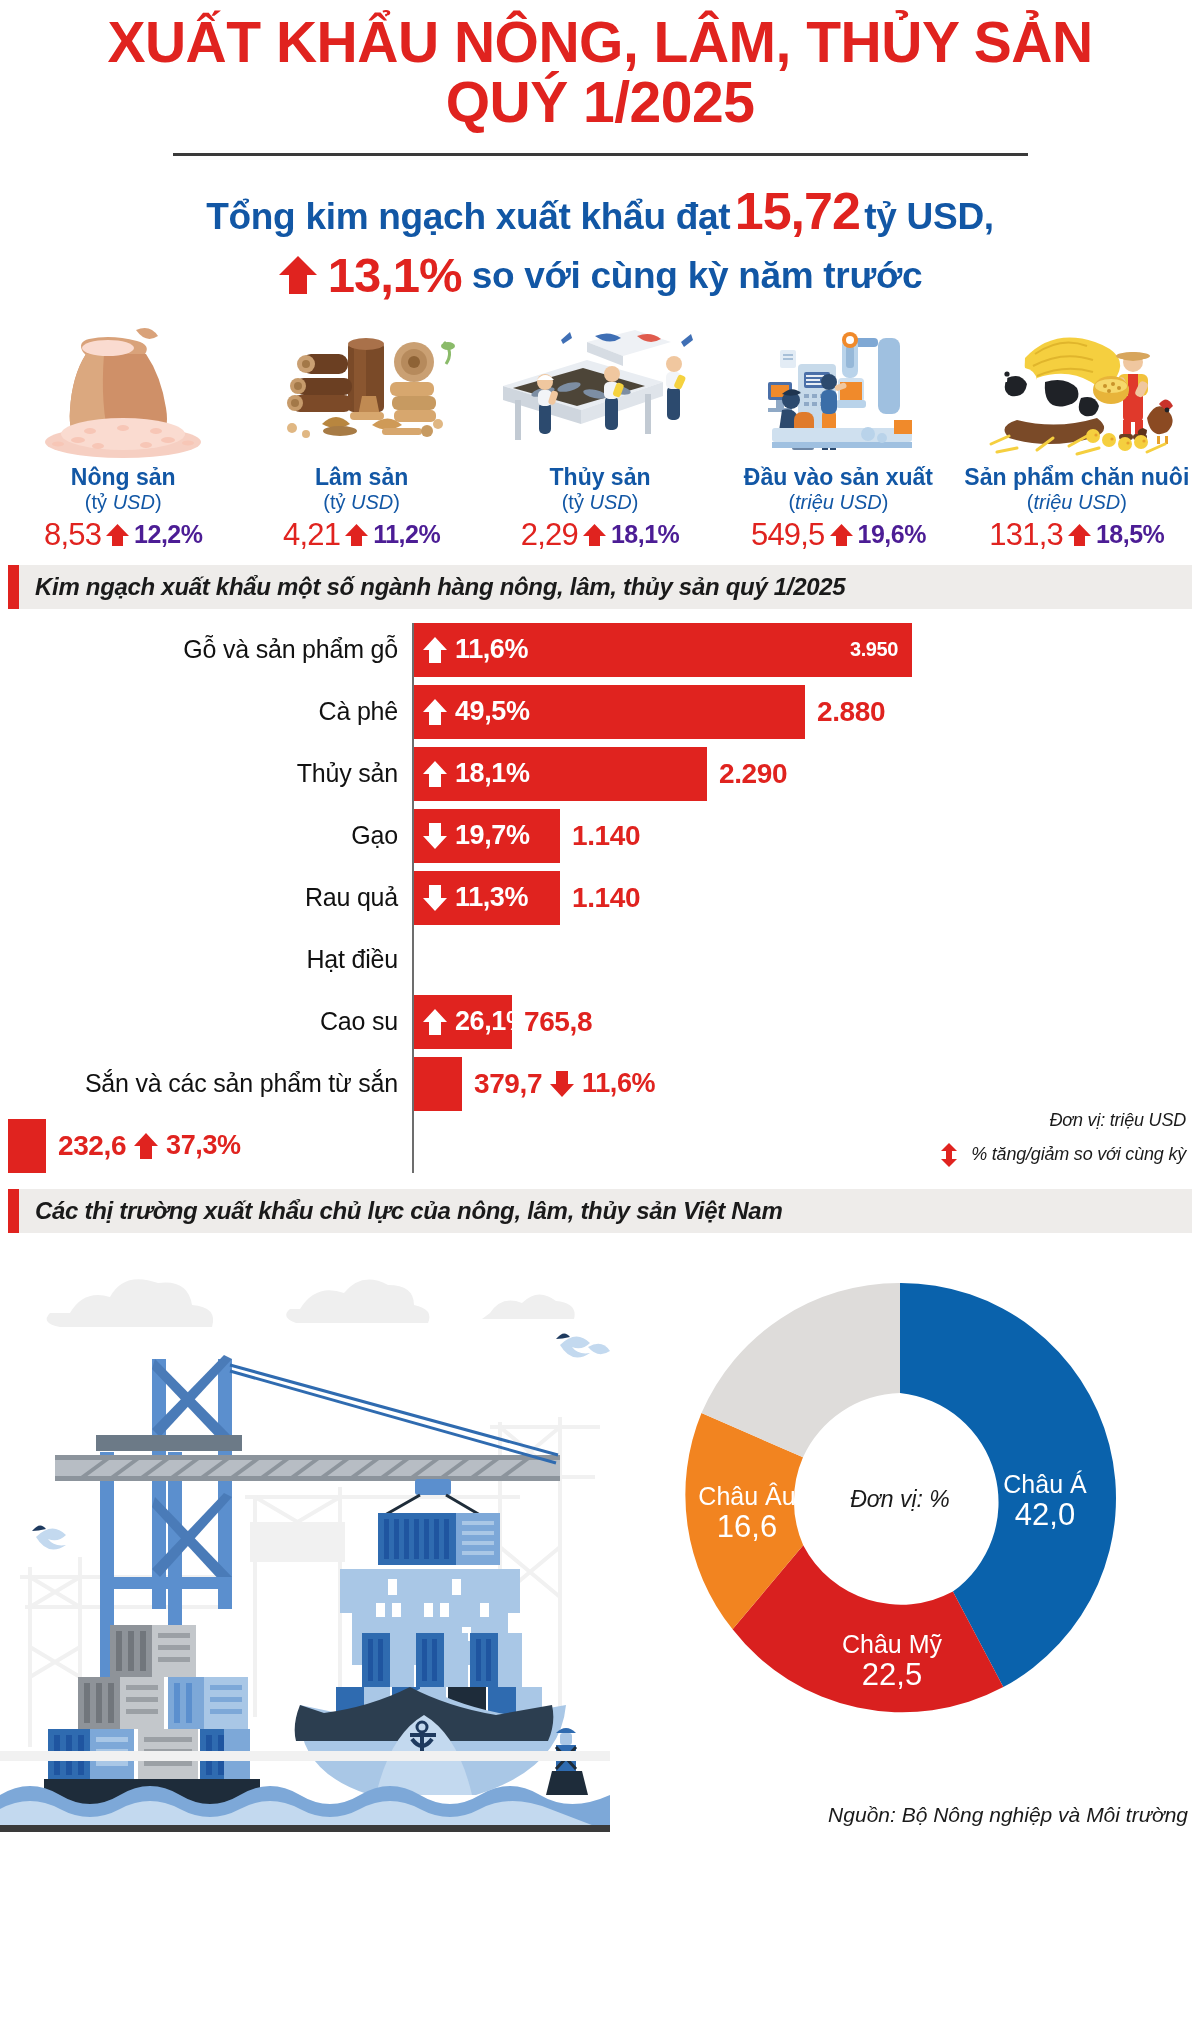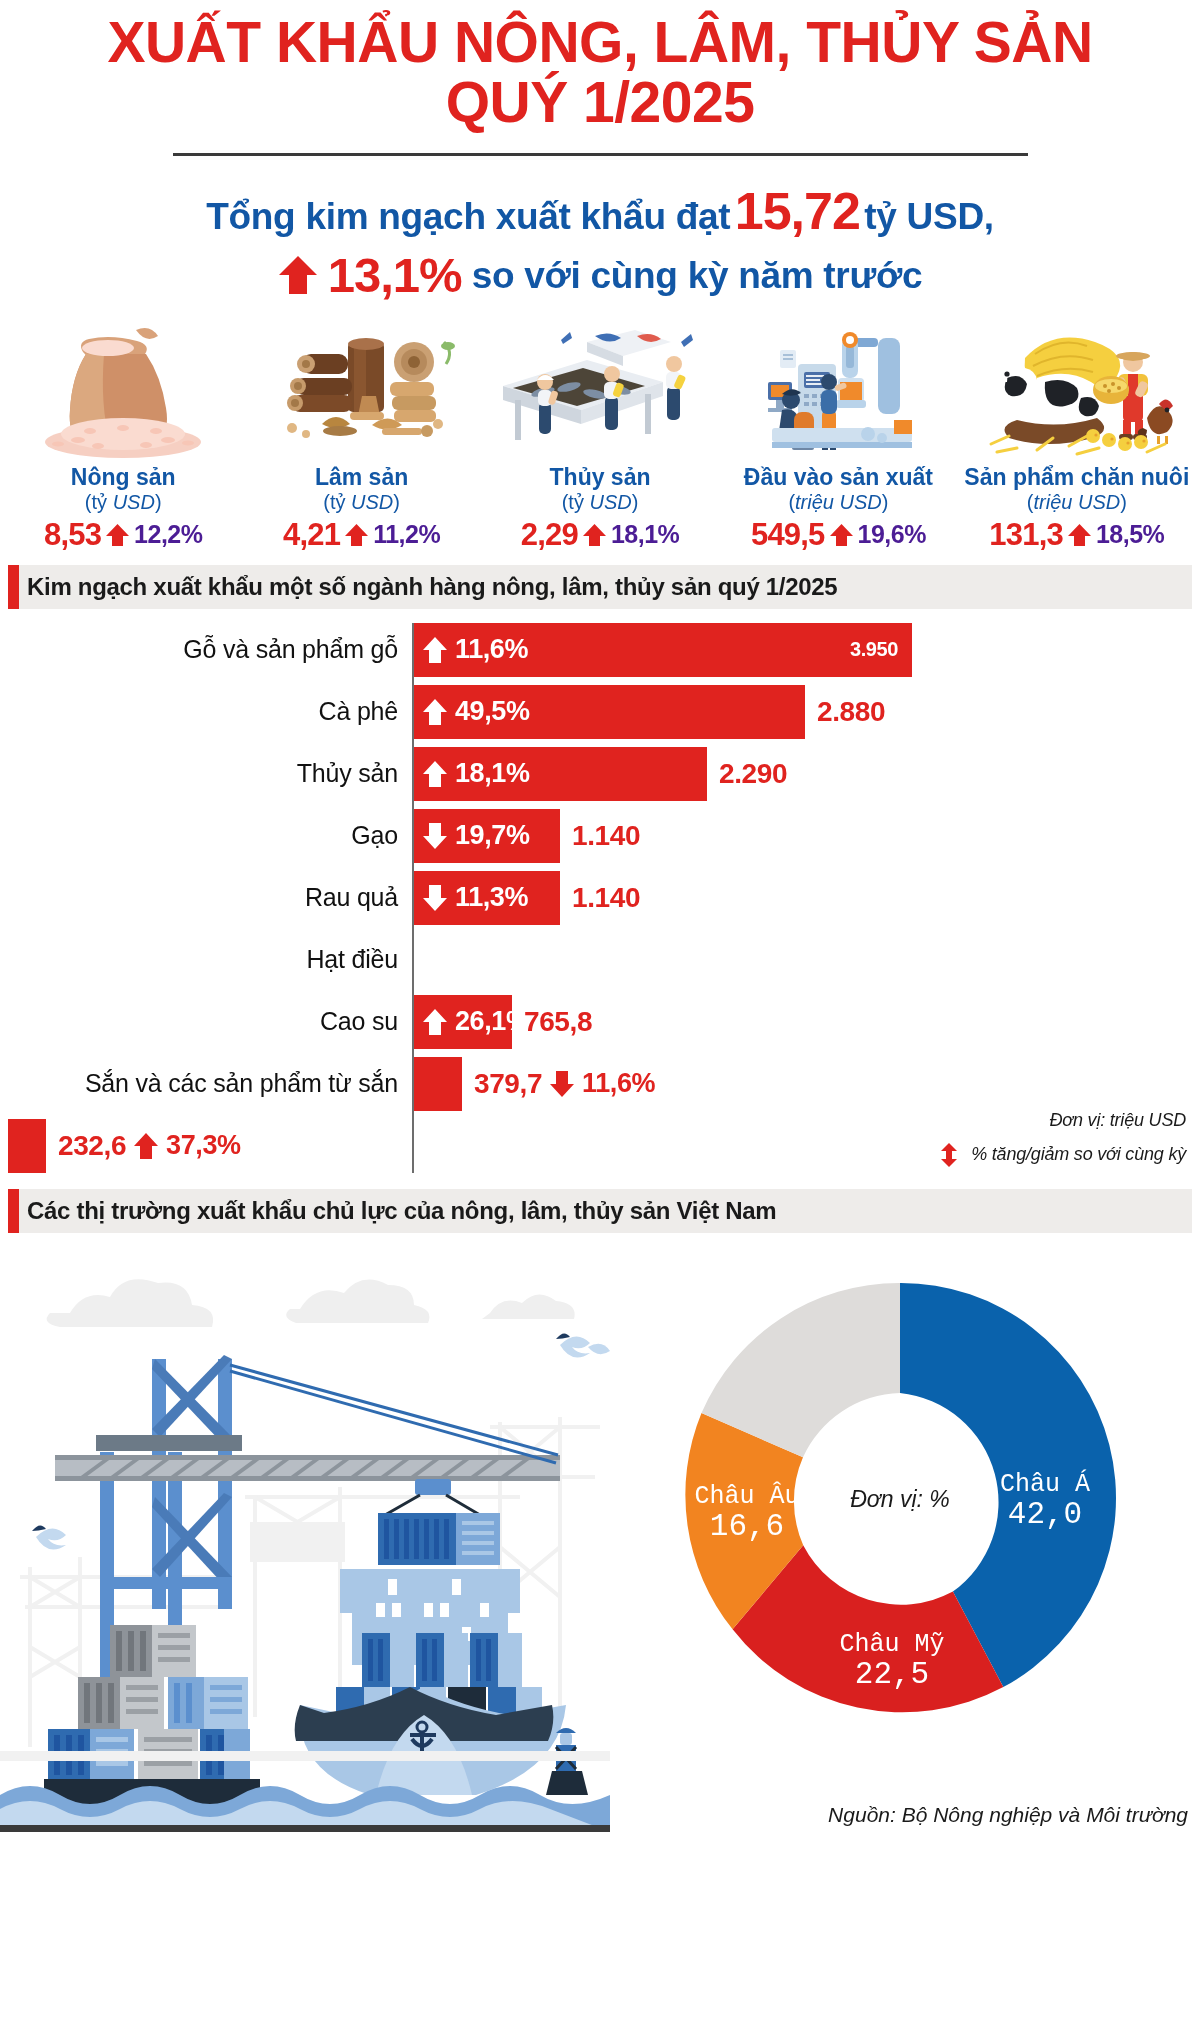--- a/index.html
+++ b/index.html
@@ -111,21 +111,21 @@
   .cat-figs {
     margin-top: 3px;
     display: flex;
     align-items: center;
     justify-content: center;
     gap: 4px;
     white-space: nowrap;
   }
   .cat-val {
     color: #e0231f;
-    font-weight: bold;
+    font-weight: normal;
     font-size: 31px;
     letter-spacing: -0.8px;
   }
   .cat-pct {
     color: #4c1d95;
     font-weight: bold;
     font-size: 25px;
     letter-spacing: -0.5px;
   }
 
@@ -141,23 +141,24 @@
   .sec-bar {
     width: 11px;
     height: 44px;
     background: #e0231f;
     flex: 0 0 auto;
   }
   .sec-text {
     font-weight: bold;
     font-size: 24px;
     color: #1a1a1a;
-    padding-left: 8px;
+    padding-left: 16px;
     letter-spacing: -0.3px;
     white-space: nowrap;
+    font-style: italic;
   }
 
   
   .chart {
     position: relative;
     margin-top: 14px;
     padding-left: 8px;
   }
   .axis {
     position: absolute;
@@ -276,21 +277,20 @@
     text-align: center;
     font-style: italic;
     font-size: 23px;
     color: #1a1a1a;
   }
   .slice-label {
     position: absolute;
     text-align: center;
     color: #ffffff;
     line-height: 1.1;
-    font-family: Liberation Mono, monospace;
   }
   .slice-name { font-size: 25px; }
   .slice-value { font-size: 31px; }
   .source {
     position: absolute;
     right: 12px;
     bottom: 6px;
     font-style: italic;
     font-size: 21px;
     color: #1a1a1a;

